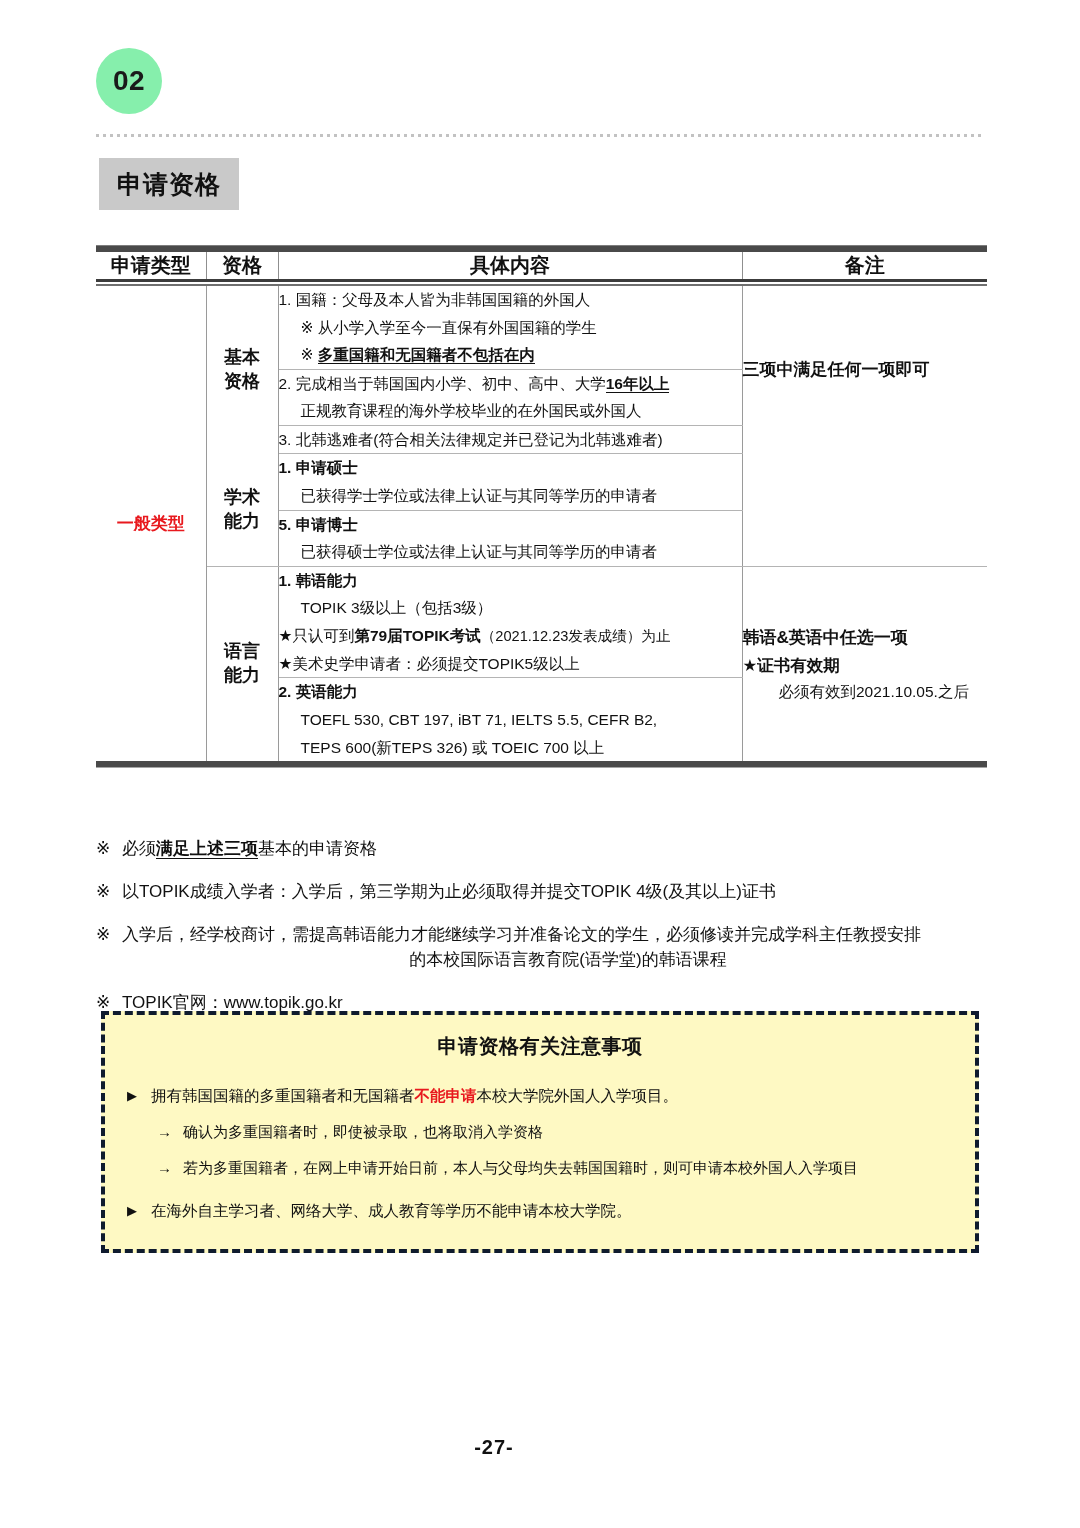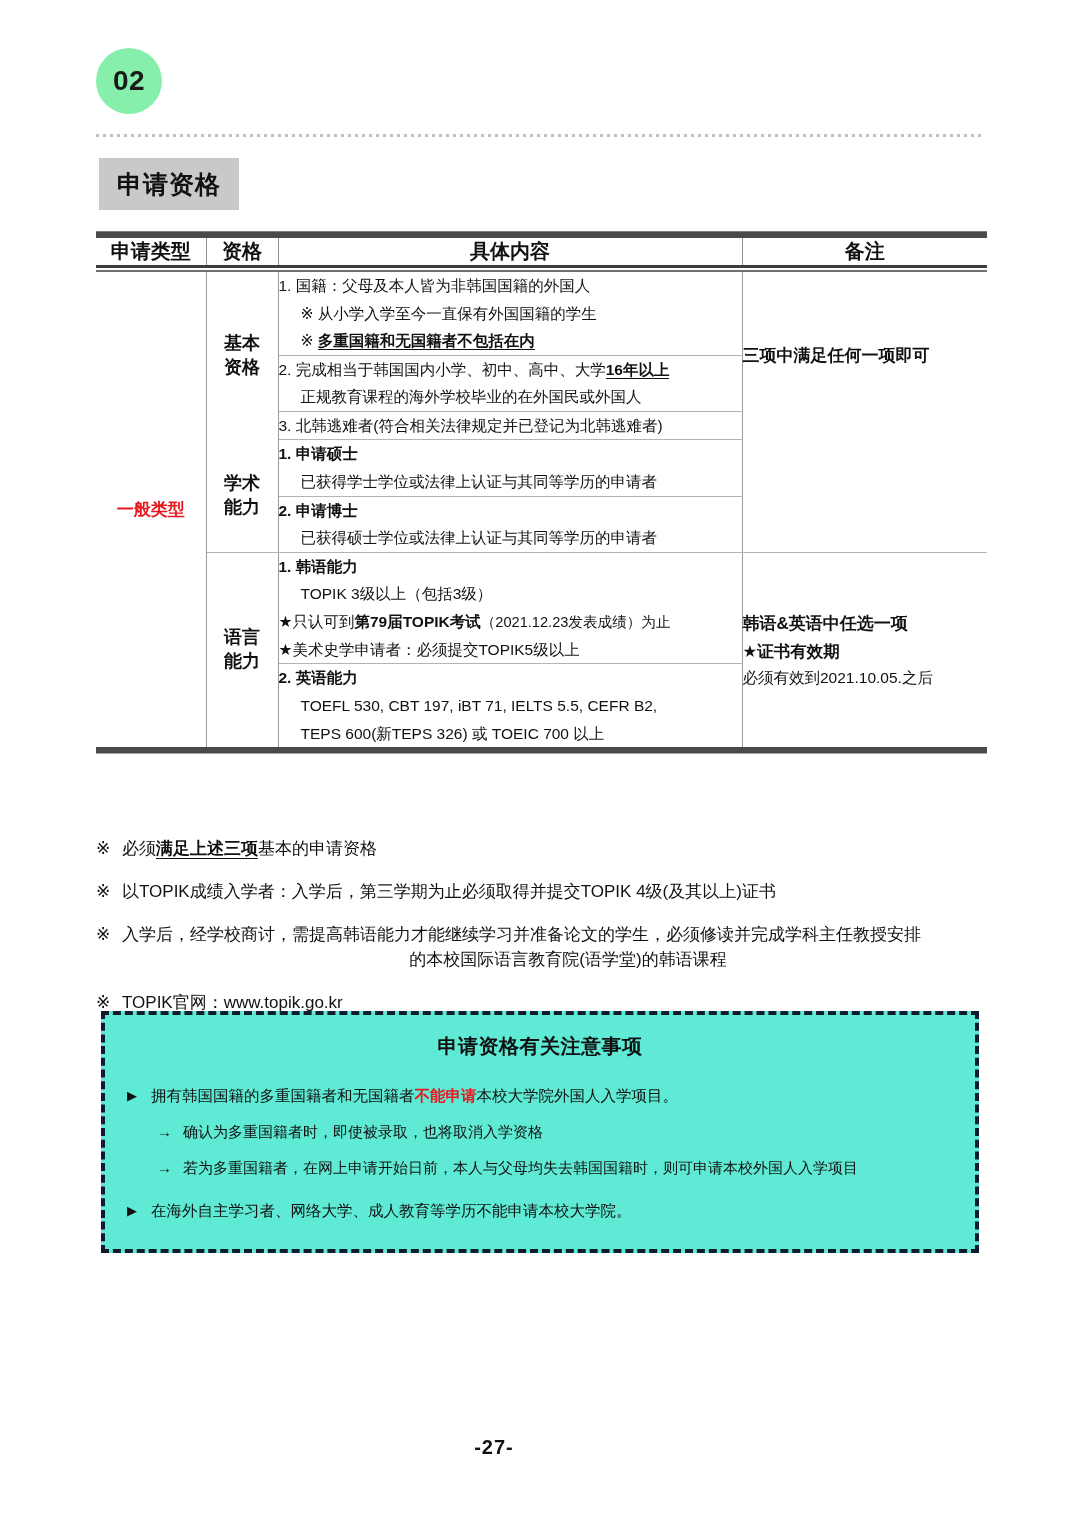--- a/index.html
+++ b/index.html
@@ -59,21 +59,21 @@
     width: 140px; height: 52px;
     background: #c9c9c9;
     display: flex; align-items: center; justify-content: center;
     font-size: 25px; font-weight: 700; color: #111;
     letter-spacing: 1px;
   }
 
   
   .tbl-wrap {
     position: absolute;
-    left: 96px; top: 231px;
+    left: 96px; top: 245px;
     width: 891px;
   }
   table.main {
     width: 100%;
     border-collapse: collapse;
     table-layout: fixed;
     font-size: 15.5px;
   }
   table.main td, table.main th {
     vertical-align: middle;
@@ -134,21 +134,21 @@
   .notecell.ctr { text-align: left; margin-left: 48px; }
 
   .ln { white-space: nowrap; }
   .ind1 { padding-left: 22px; }
   .b { font-weight: 700; }
   .u { border-bottom: 1.6px solid #111; }
   .small { font-size: 14.6px; margin-top: 34px; }
 
   .note-title { font-weight: 700; font-size: 17px; }
   .note-sub   { font-weight: 700; font-size: 16.5px; }
-  .note-body  { font-size: 15.5px; }
+  .note-body  { font-size: 15.5px; padding-left: 36px; }
 
   
   .notes {
     position: absolute;
     left: 96px; top: 836px;
     width: 900px;
     font-size: 17px;
     line-height: 1.52;
   }
   .note-line {
@@ -157,21 +157,21 @@
   }
   .note-mark { width: 26px; flex: 0 0 26px; }
   .note-text { flex: 1; }
   .note-text .cont { display: block; padding-left: 18px; text-align: center; }
 
   
   .callout {
     position: absolute;
     left: 101px; top: 1011px;
     width: 878px;
-    background: #5eead4;
+    background: #fef9c3;
     border: 4px dashed #0f1b2e;
     padding: 18px 22px 22px 22px;
   }
   .callout-title {
     text-align: center;
     font-weight: 700;
     font-size: 20px;
     margin-bottom: 24px;
     letter-spacing: 0.5px;
   }
@@ -278,21 +278,21 @@
           <div>能力</div>
         </td>
         <td class="detailcell hline-b">
           <div class="ln b">1. 申请硕士</div>
           <div class="ln ind1">已获得学士学位或法律上认证与其同等学历的申请者</div>
         </td>
         <td class="notecell hline-b" rowspan="2"></td>
       </tr>
       <tr>
         <td class="detailcell hline-b">
-          <div class="ln b">2. 申请博士</div>
+          <div class="ln b">5. 申请博士</div>
           <div class="ln ind1">已获得硕士学位或法律上认证与其同等学历的申请者</div>
         </td>
       </tr>
 
       <tr>
         <td class="qualcell" rowspan="2">
           <div>语言</div>
           <div>能力</div>
         </td>
         <td class="detailcell hline-b">

